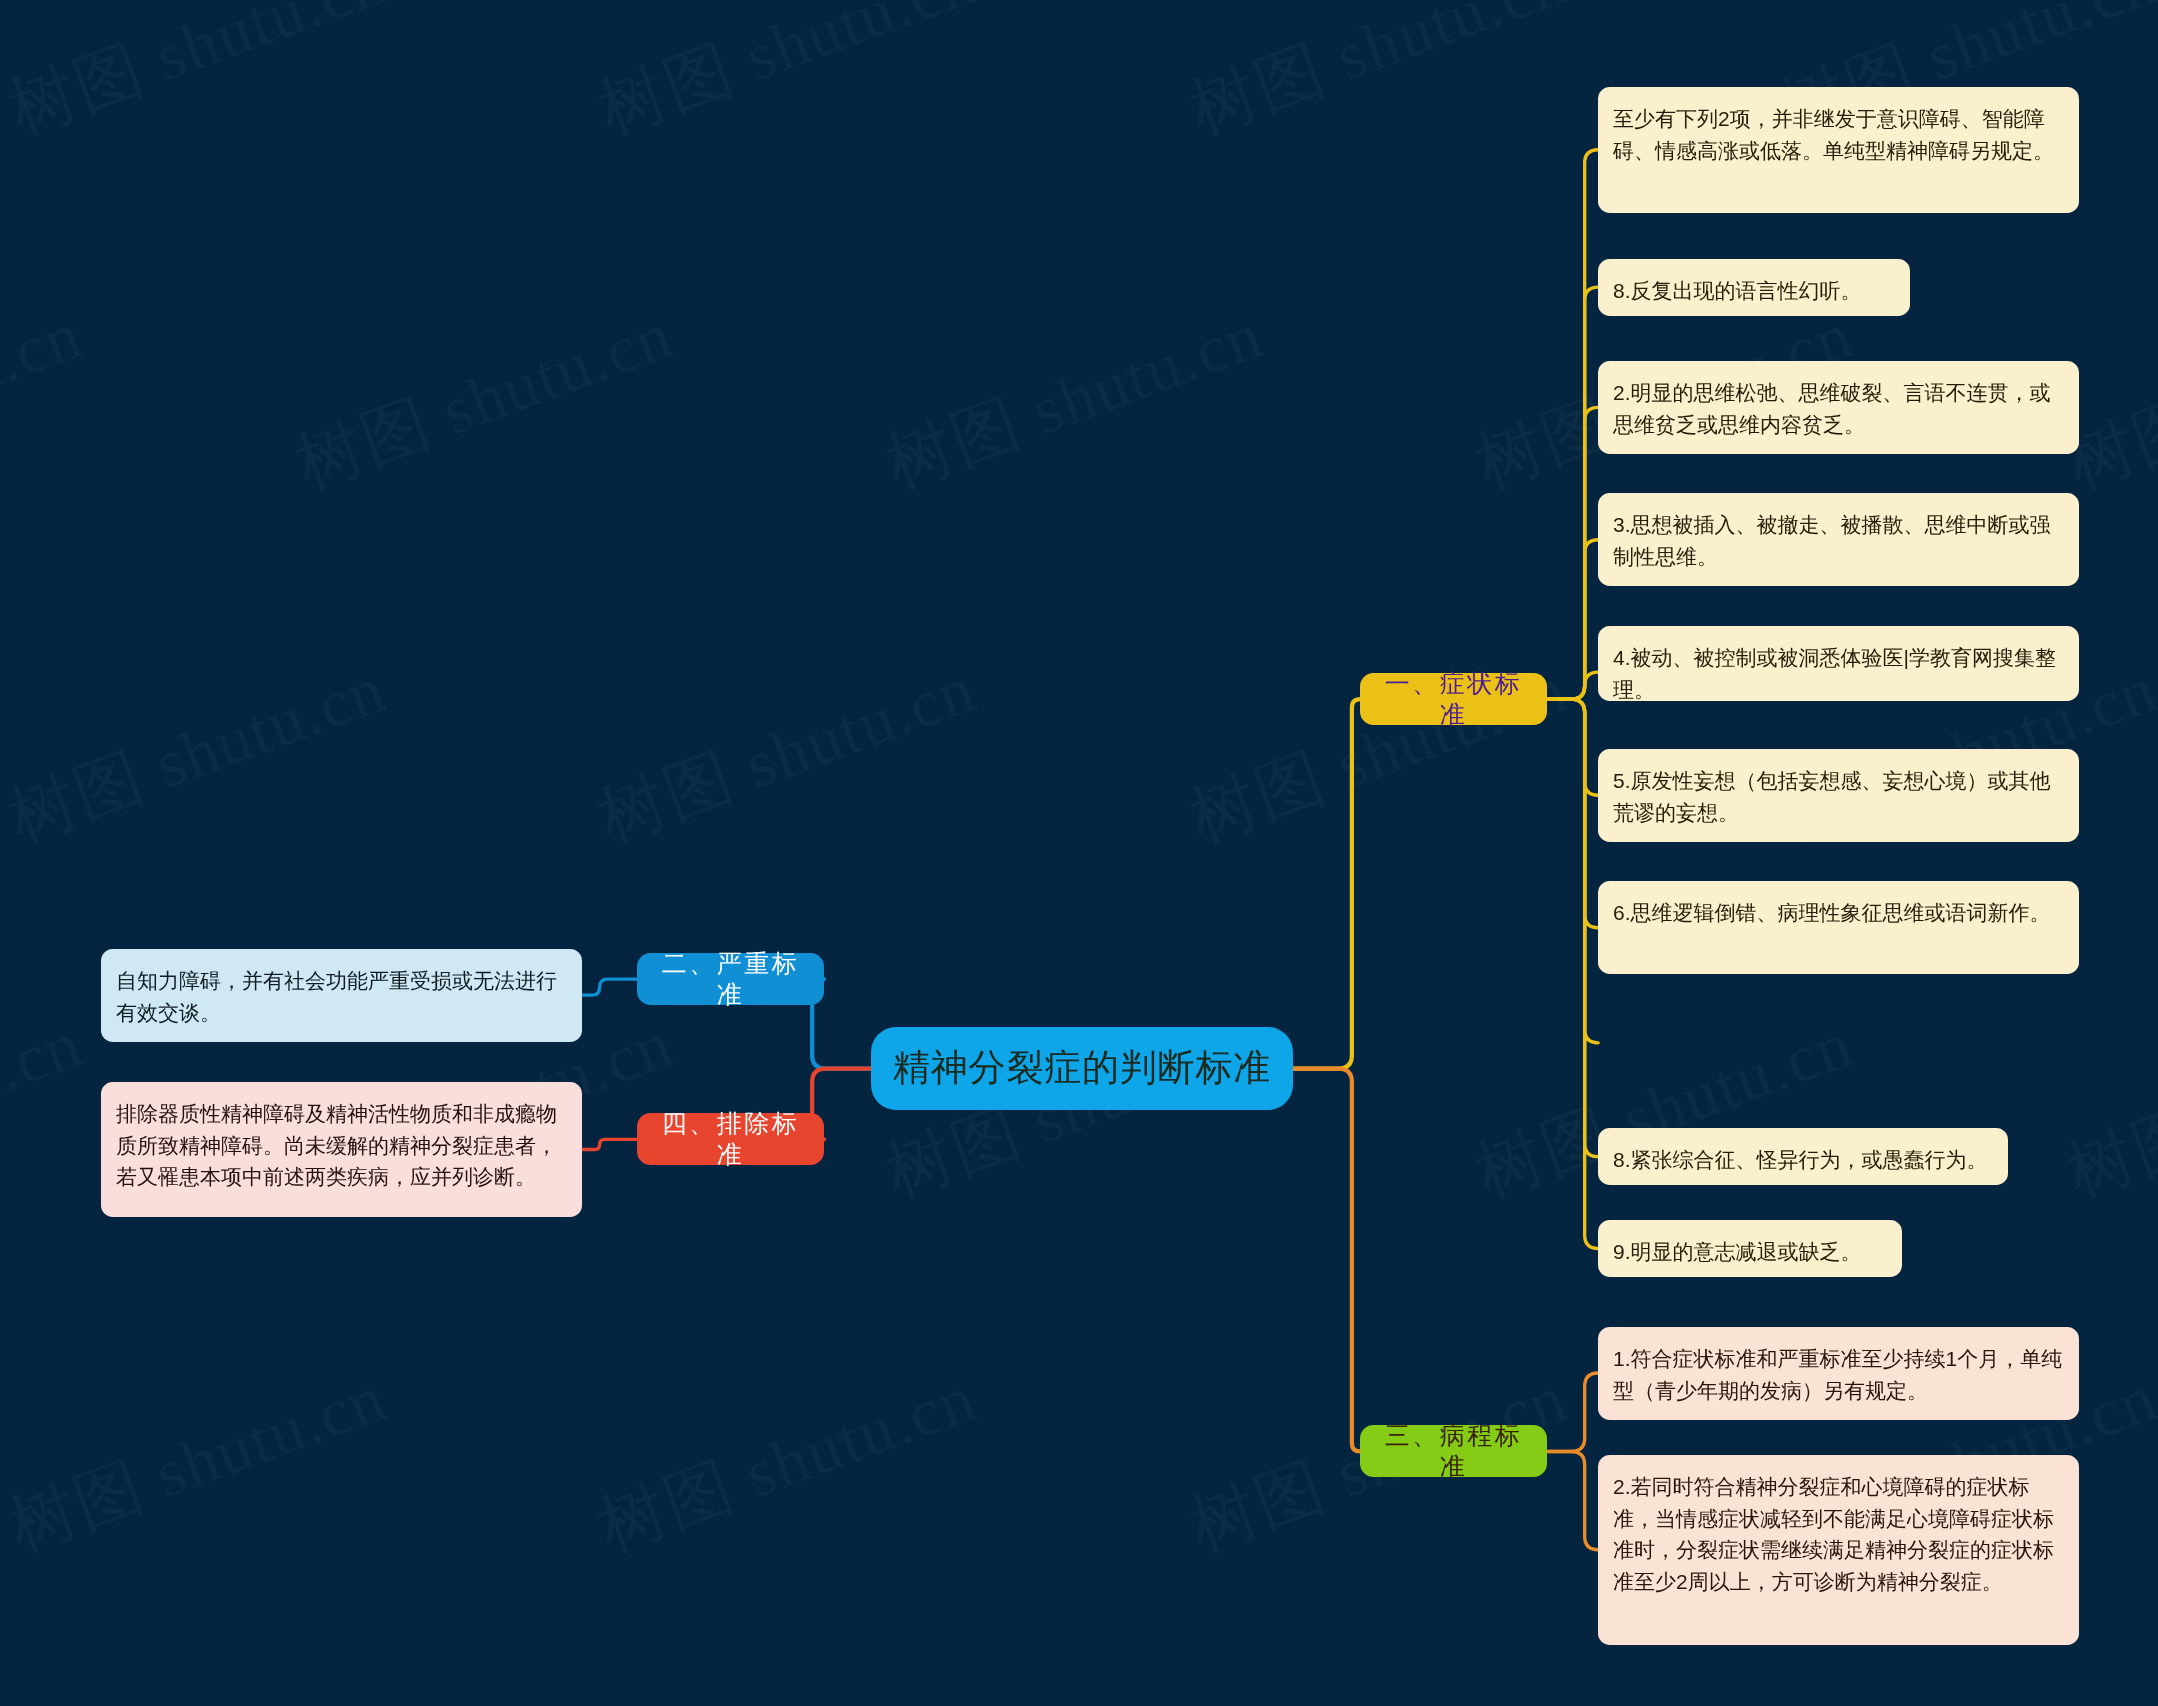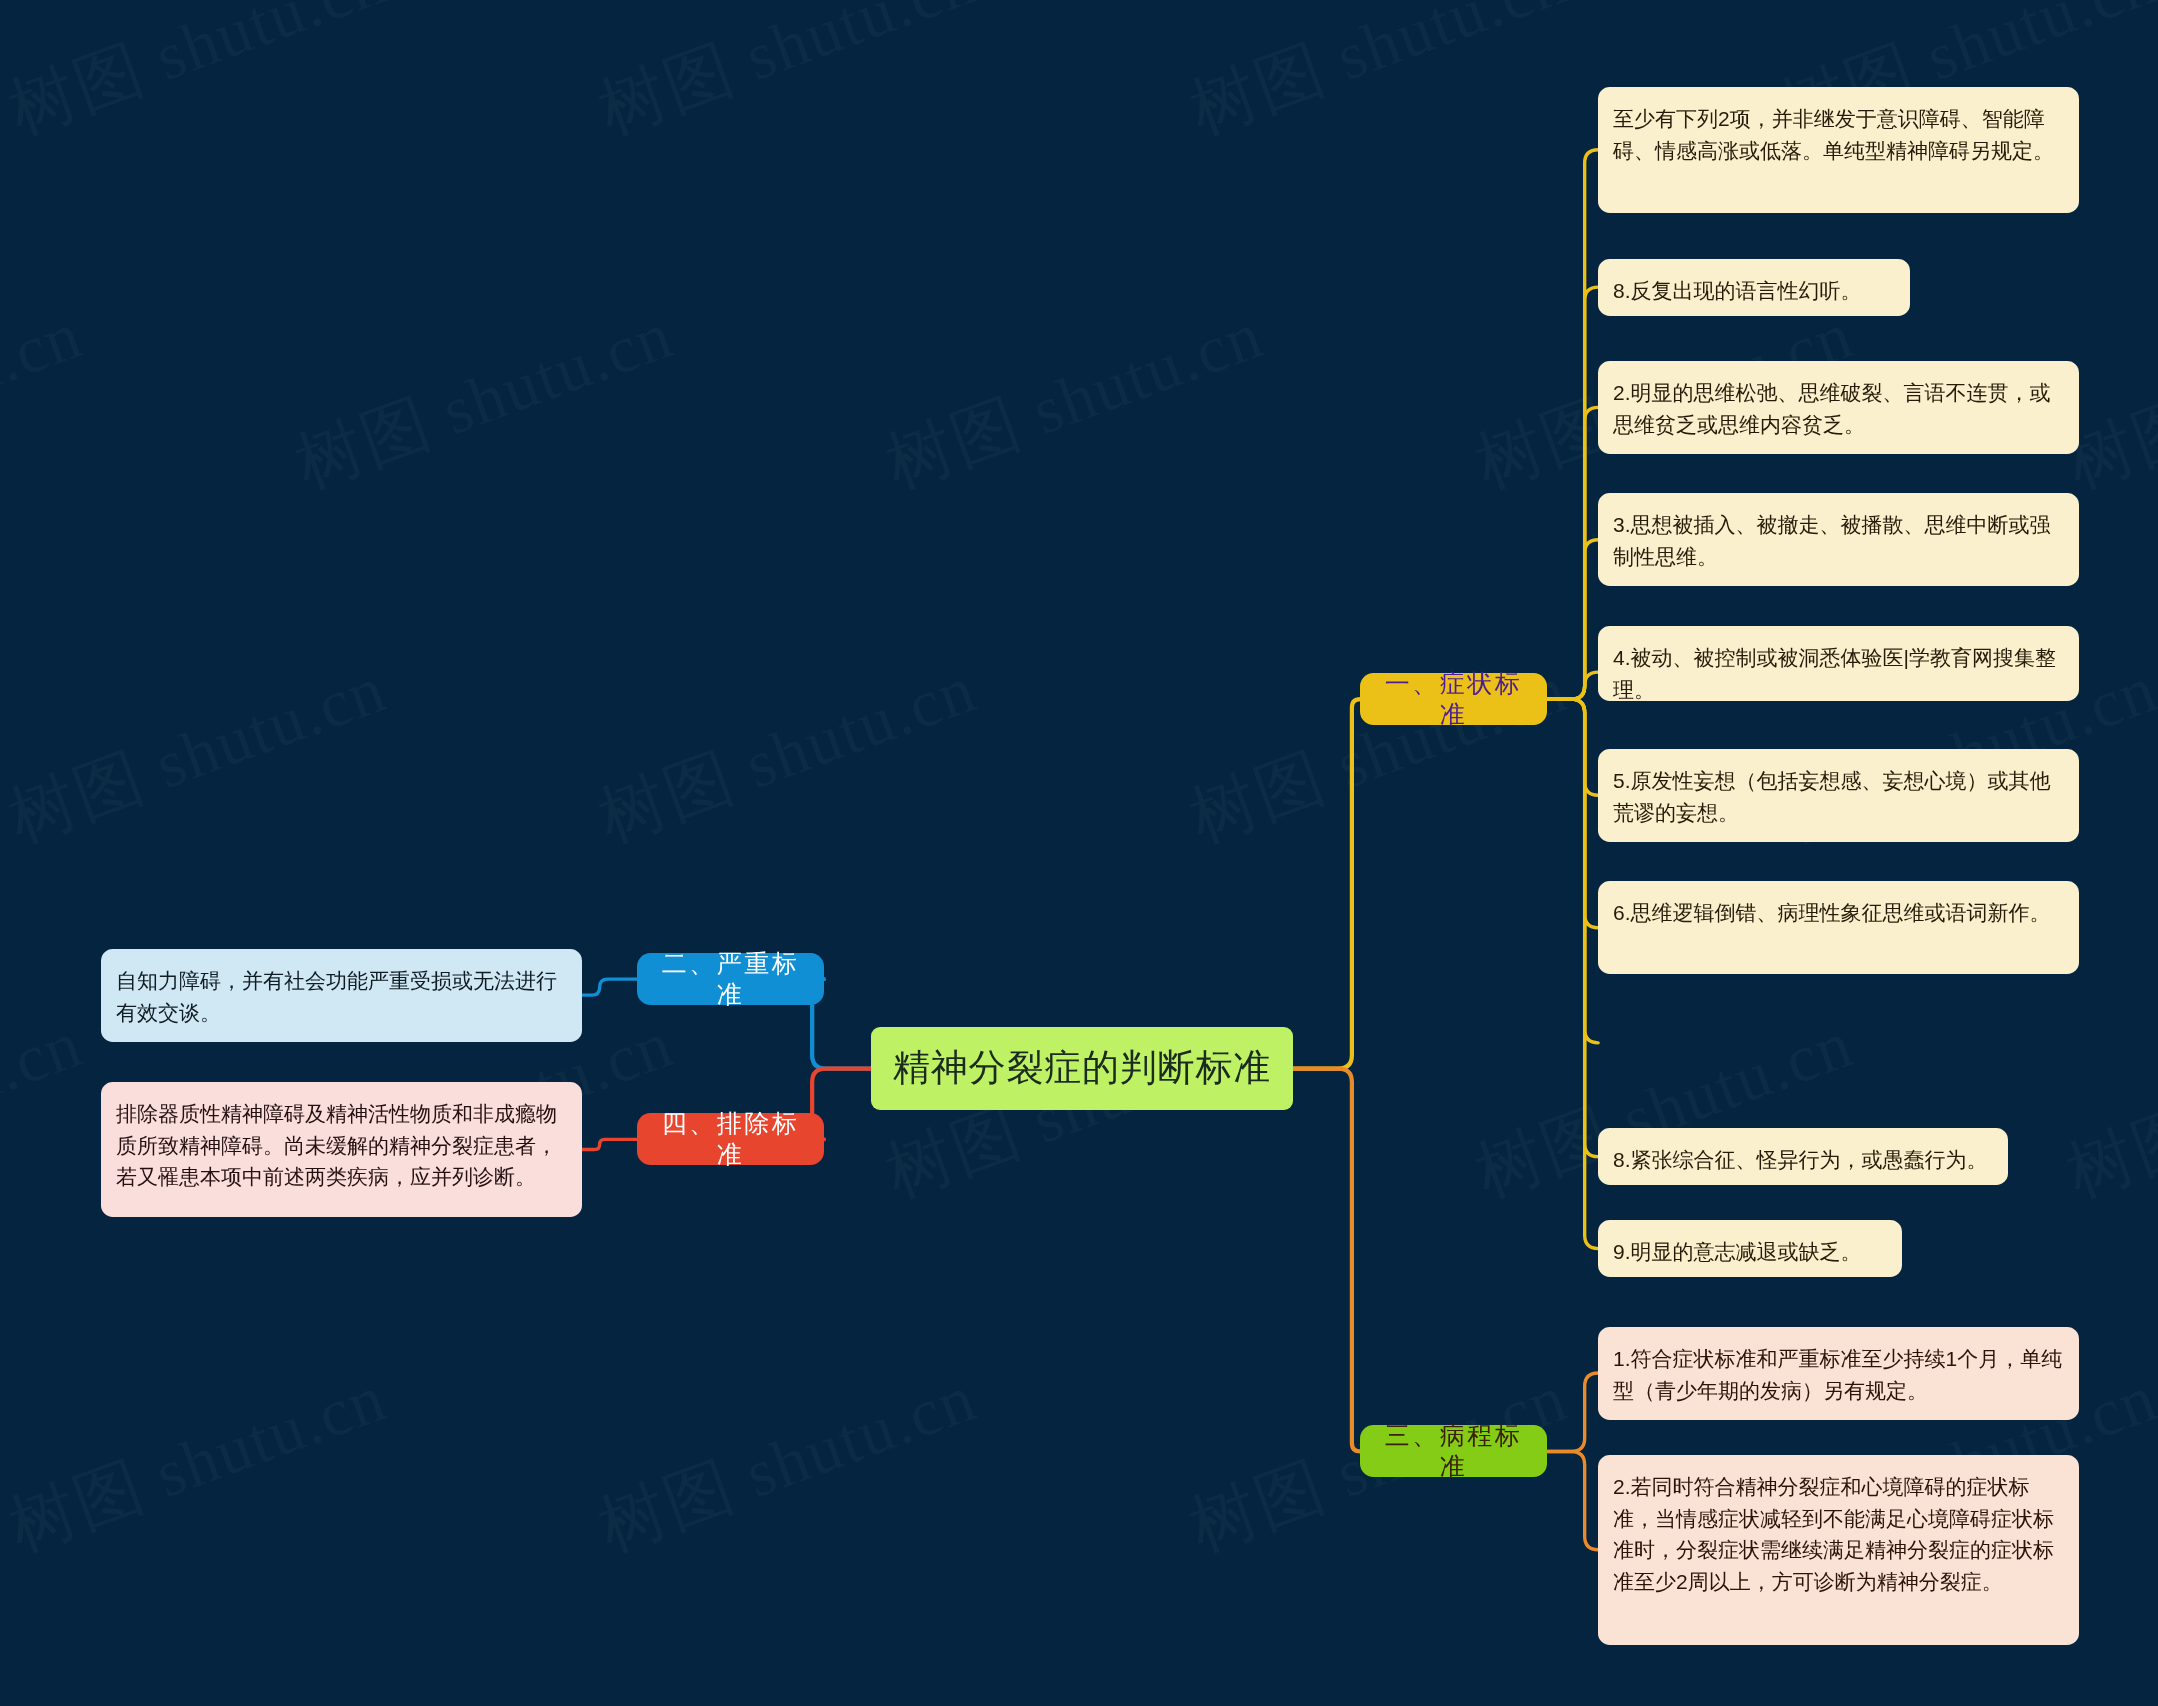--- a/index.html
+++ b/index.html
@@ -31,22 +31,22 @@
     z-index:3;
   }
   .node .txt{
     display:block;
     width:100%;
     white-space:pre-wrap;
     word-break:break-all;
   }
   
   .n-root{
-    background:#bef264;
-    border-radius:9px;
+    background:#0ea5e9;
+    border-radius:25px;
     padding:18.6px 22px;
     justify-content:center;
   }
   .n-root .txt{
     font-size:37px;
     color:#1b2b1f;
     text-align:center;
     line-height:1.2;
     letter-spacing:0.8px;
   }

